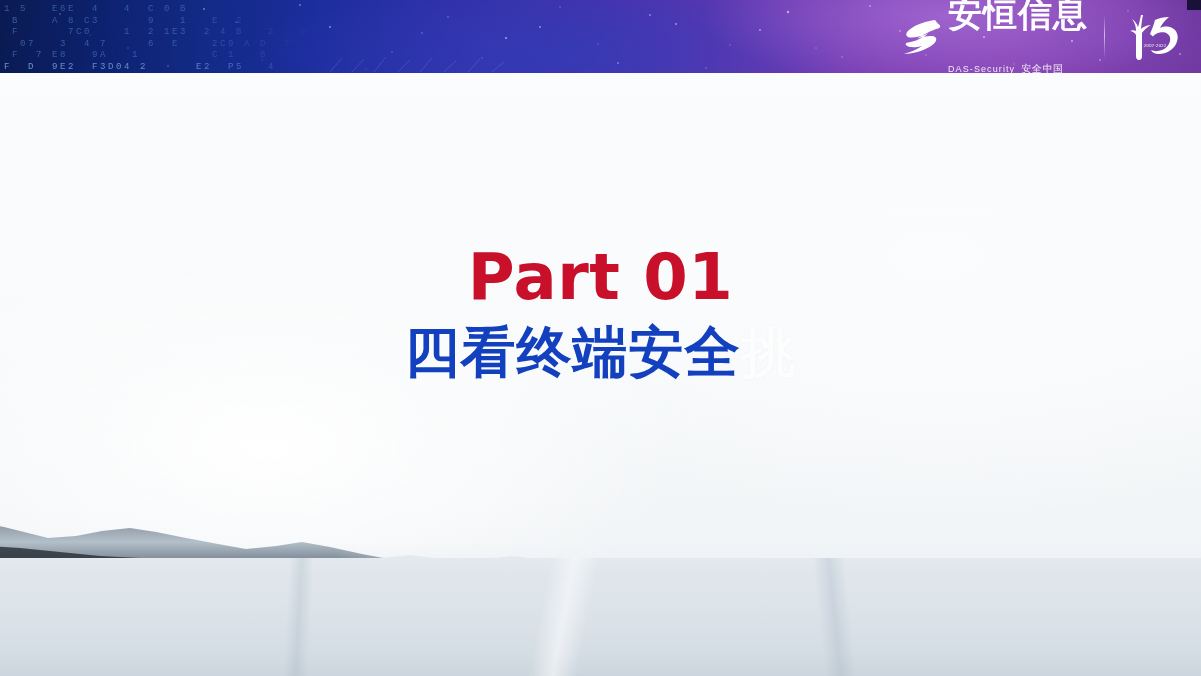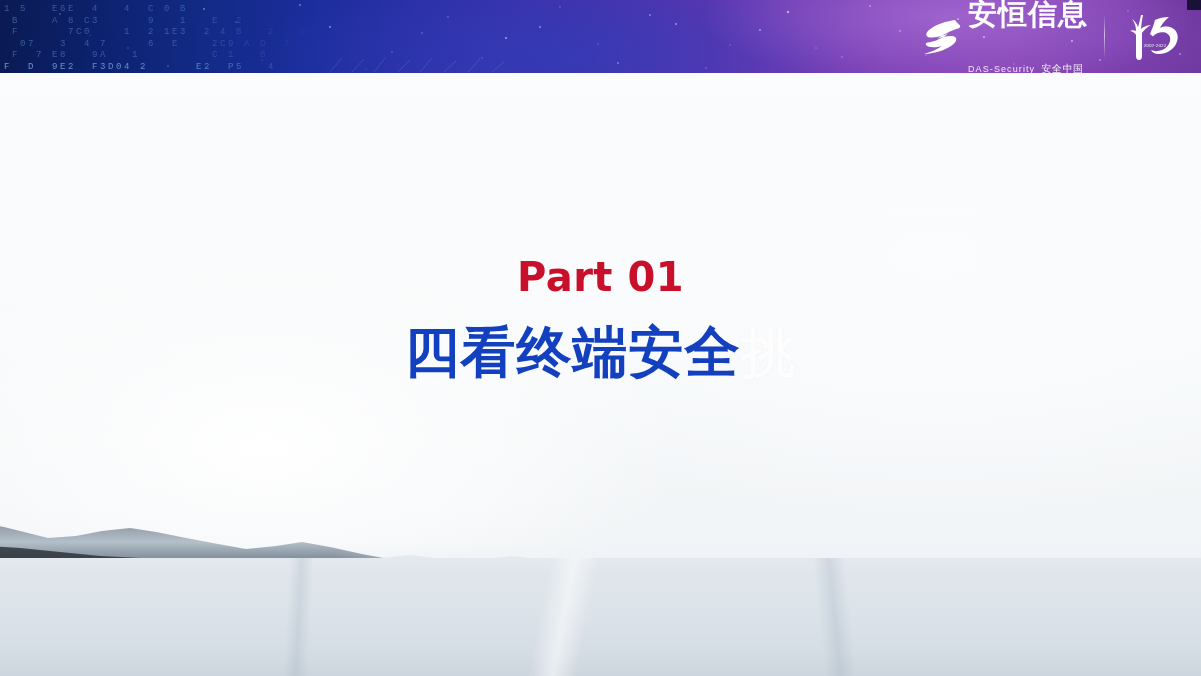--- a/index.html
+++ b/index.html
@@ -98,21 +98,21 @@
   
   .logo-lockup{
     position:absolute; right:18px; top:9px;
     display:flex; align-items:center; gap:0;
     height:56px;
   }
   .logo-main{ display:flex; align-items:center; gap:7px; }
   .logo-mark{ width:38px; height:40px; display:block; }
   .logo-words{ display:flex; flex-direction:column; justify-content:center; gap:1px; }
   .logo-cn{
-    font-size:29px; font-weight:bold; color:#ffffff;
+    font-size:34px; font-weight:bold; color:#ffffff;
     letter-spacing:1px; line-height:26px;
     font-family:"DejaVu Sans","Liberation Sans", sans-serif;
   }
   .logo-sub{
     display:flex; align-items:baseline; gap:6px;
     font-size:9px; color:#f2eaf8; letter-spacing:1.1px; line-height:10px;margin-top:36px;
   }
   .logo-sub .sub-cn{ font-size:10px; letter-spacing:.6px; }
 
   .logo-divider{
@@ -121,21 +121,21 @@
   }
   .logo-anniv{ width:62px; height:52px; display:block; }
 
   
   .title-block{
     position:absolute; left:0; top:246px; width:1201px;
     text-align:center;
   }
   .part-label{
     font-family:"DejaVu Sans","Liberation Sans", sans-serif;
-    font-size:40px; font-weight:bold;
+    font-size:64px; font-weight:bold;
     color:#c8102a;
     letter-spacing:.5px; line-height:62px;
     display:block;
   }
   .title-cn{
     display:block;
     margin-top:13px;
     font-family:"DejaVu Sans","Liberation Sans", sans-serif;
     font-size:55px; font-weight:bold;
     line-height:62px;

